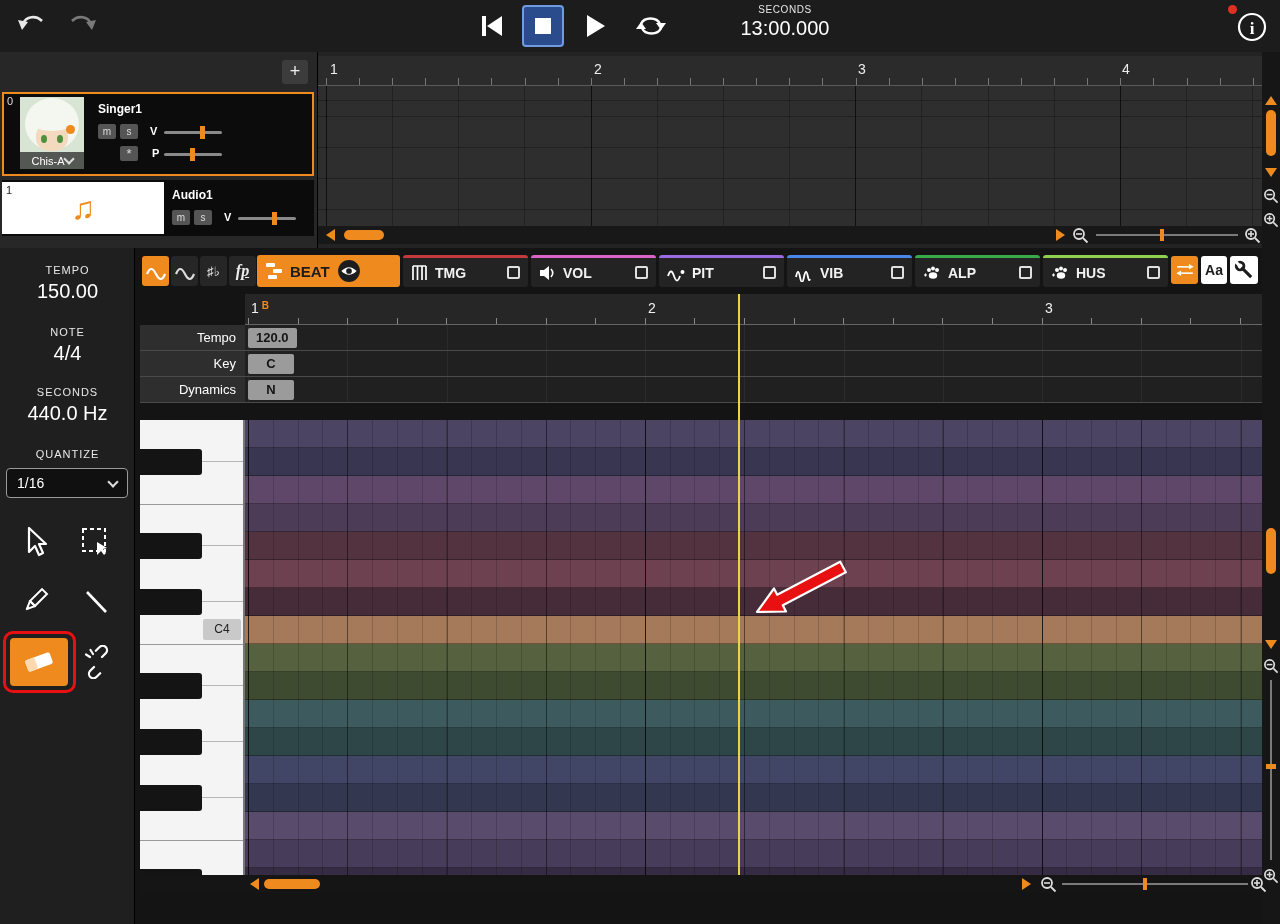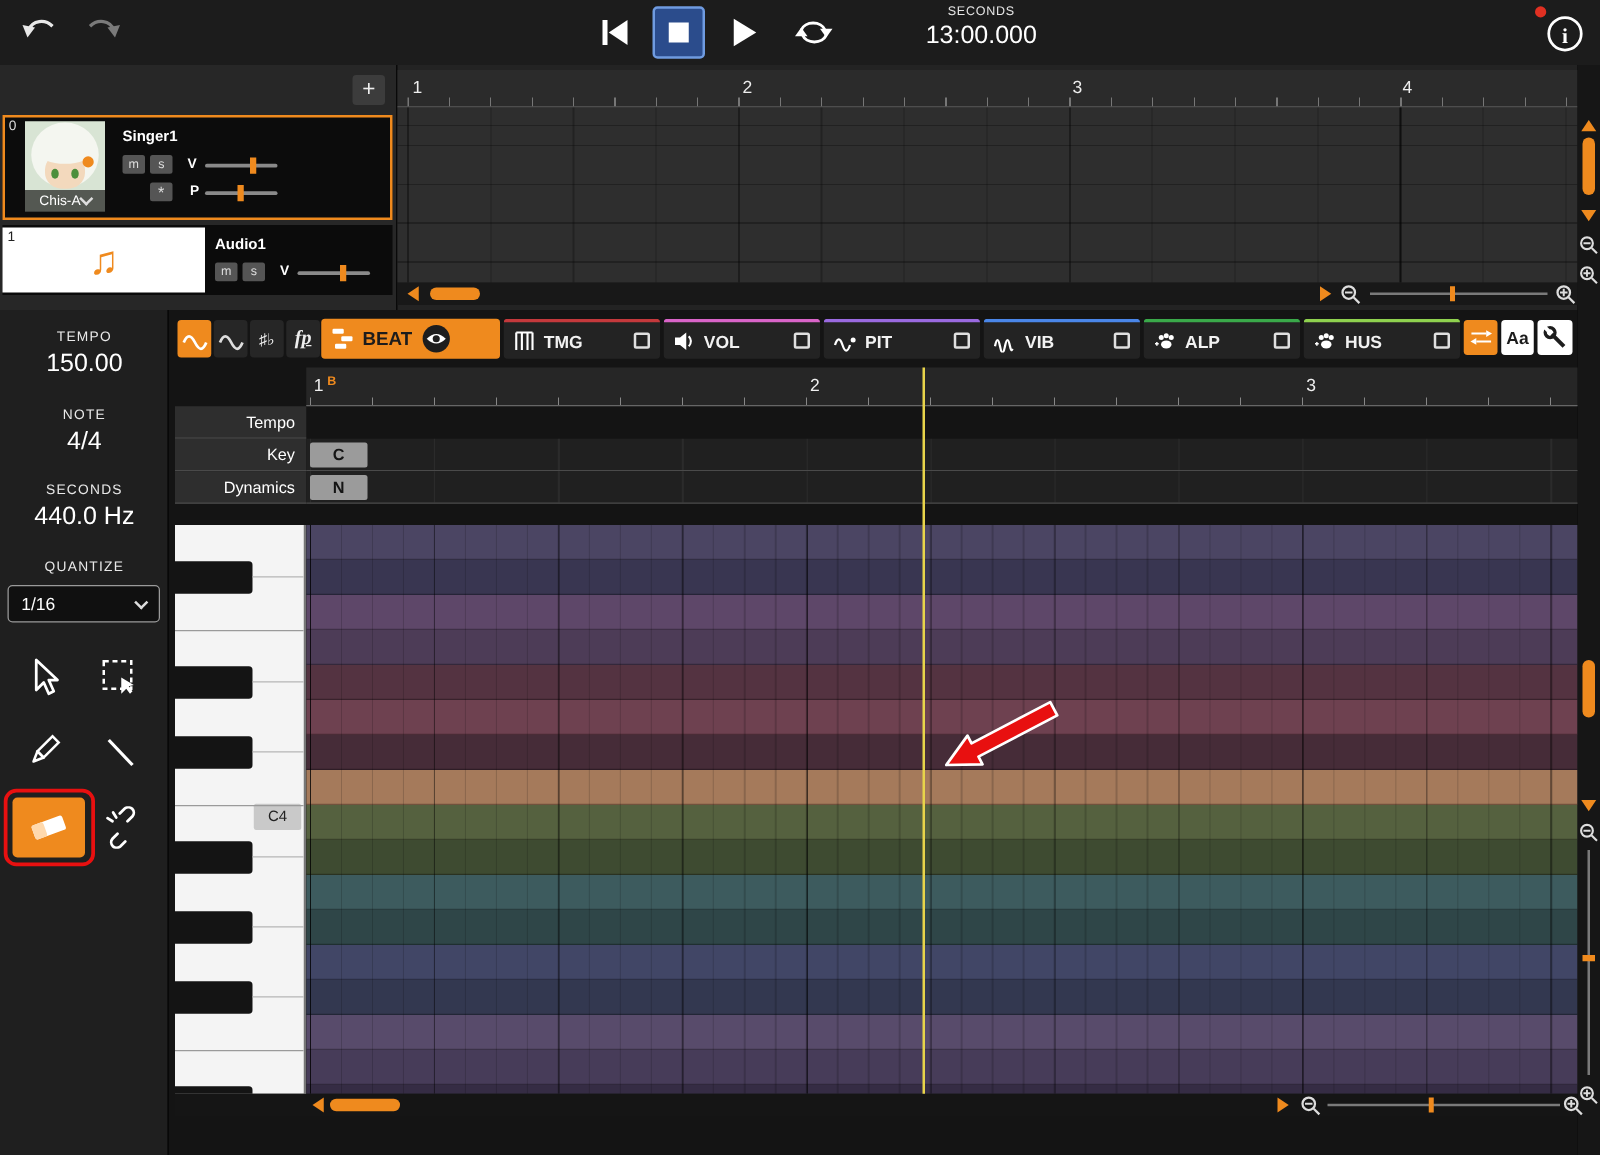--- a/index.html
+++ b/index.html
@@ -90,21 +90,21 @@
   .beat-flag{color:#ef8a1e;font-size:10px;font-weight:bold;vertical-align:top;margin-left:3px;}
   .r2-ticks{position:absolute;left:3px;right:0;bottom:0;height:6px;background:repeating-linear-gradient(90deg,#888 0 1px,transparent 1px 49.6px);}
   .p-label{position:absolute;left:5px;width:105px;height:26px;background:#2e2e2e;border-bottom:1px solid #4a4a4a;box-sizing:border-box;text-align:right;padding-right:9px;font-size:13px;color:#fff;line-height:25px;}
   .p-val{position:absolute;left:110px;width:1017px;height:26px;background:#202020;border-bottom:1px solid #4a4a4a;box-sizing:border-box;
     background-image:repeating-linear-gradient(90deg,rgba(255,255,255,.05) 0 1px,transparent 1px 99.25px);background-position:3px 0;}
   .chip{position:absolute;left:3px;top:3px;height:20px;min-width:30px;background:#9b9b9b;color:#141414;font-size:13px;font-weight:bold;border-radius:2px;padding:0 8px;line-height:20px;text-align:center;cursor:pointer;}
   .keyboard{position:absolute;left:5px;top:172px;width:105px;height:455px;background:#f4f4f4;border-right:2px solid #777;box-sizing:border-box;overflow:hidden;}
   .bkey{position:absolute;left:0;width:62px;height:26px;background:#141414;border-radius:0 3px 3px 0;cursor:pointer;}
   .wdiv{position:absolute;left:0;right:0;height:1px;background:#9a9a9a;}
   .bdiv{position:absolute;left:62px;right:0;height:1px;background:#b5b5b5;}
-  .c4chip{position:absolute;left:63px;top:199px;width:38px;height:21px;background:#c9c9c9;color:#222;font-size:12px;text-align:center;line-height:21px;border-radius:2px;margin-top:24px;}
+  .c4chip{position:absolute;left:63px;top:199px;width:38px;height:21px;background:#c9c9c9;color:#222;font-size:12px;text-align:center;line-height:21px;border-radius:2px;}
   .grid{position:absolute;left:110px;top:172px;width:1017px;height:455px;overflow:hidden;background:#222;}
   .prow{height:28px;box-sizing:border-box;border-bottom:1px solid rgba(0,0,0,.32);cursor:crosshair;}
   .gridlines{position:absolute;left:0;top:0;right:0;bottom:0;pointer-events:none;
     background-image:
       repeating-linear-gradient(90deg, rgba(0,0,0,.6) 0 1px, transparent 1px 397px),
       repeating-linear-gradient(90deg, rgba(0,0,0,.38) 0 1px, transparent 1px 99.25px),
       repeating-linear-gradient(90deg, rgba(0,0,0,.17) 0 1px, transparent 1px 24.8px);
     background-position:3px 0,3px 0,3px 0;}
   .playhead{position:absolute;left:603px;top:46px;width:2px;height:581px;background:#e8d44a;z-index:3;pointer-events:none;}
   .p-hscroll{left:5px;top:627px;width:1122px;height:18px;position:absolute;background:#151515;}
@@ -453,20 +453,23 @@
   </div>
 
   <div class="ruler2">
     <span class="r2-num" style="left:6px;"><span>1</span><span class="beat-flag">B</span></span>
     <span class="r2-num" style="left:403px;">2</span>
     <span class="r2-num" style="left:800px;">3</span>
     <div class="r2-ticks"></div>
   </div>
 
   <div class="p-label" style="top:77px;">Tempo</div>
+  <div class="p-val" style="top:77px;">
+      <span class="chip">120.0</span>
+    </div>
   <div class="p-label" style="top:103px;">Key</div>
   <div class="p-val" style="top:103px;">
       <span class="chip">C</span>
     </div>
   <div class="p-label" style="top:129px;">Dynamics</div>
   <div class="p-val" style="top:129px;">
       <span class="chip">N</span>
     </div>
 
   <div class="keyboard">

